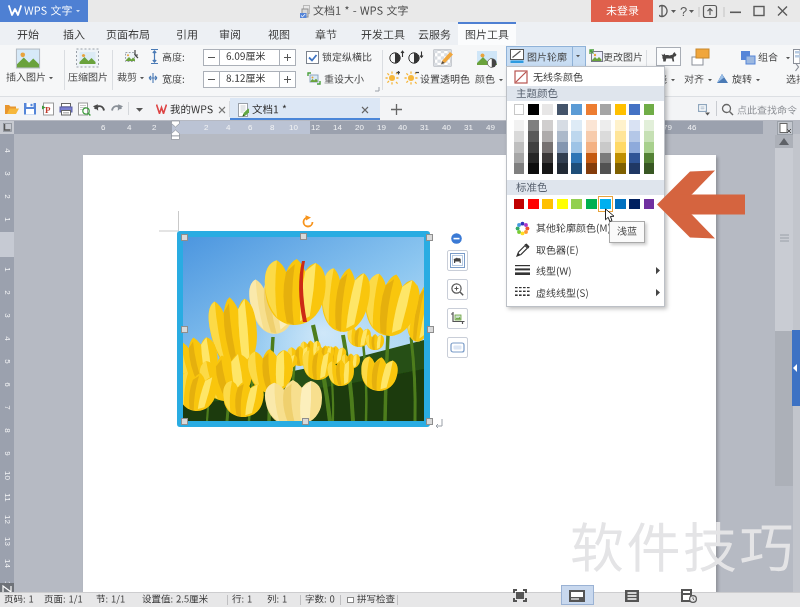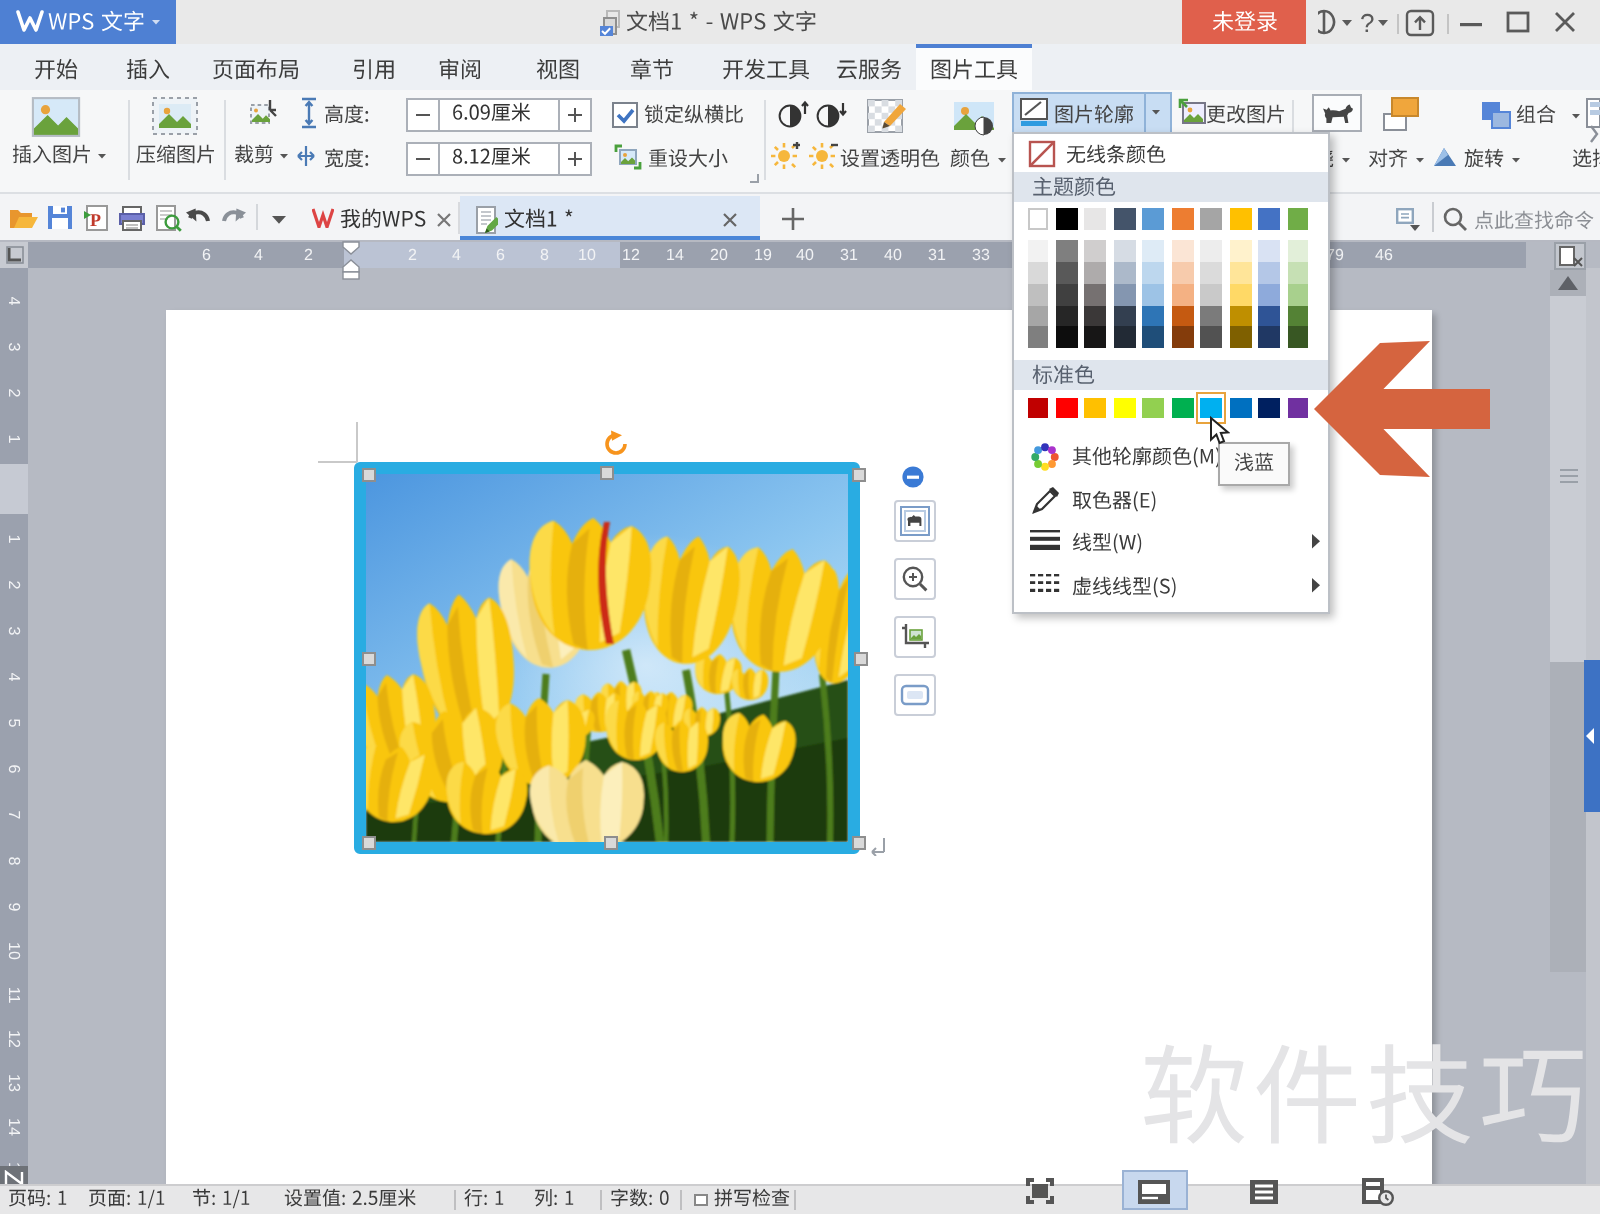--- a/index.html
+++ b/index.html
@@ -401,21 +401,21 @@
     <div class="abs" style="left:270px;top:123px;width:14px;text-align:left;font-size:8px;color:#F2F3F5">8</div>
     <div class="abs" style="left:289px;top:123px;width:14px;text-align:left;font-size:8px;color:#F2F3F5">10</div>
     <div class="abs" style="left:311px;top:123px;width:14px;text-align:left;font-size:8px;color:#F2F3F5">12</div>
     <div class="abs" style="left:333px;top:123px;width:14px;text-align:left;font-size:8px;color:#F2F3F5">14</div>
     <div class="abs" style="left:355px;top:123px;width:14px;text-align:left;font-size:8px;color:#F2F3F5">20</div>
     <div class="abs" style="left:377px;top:123px;width:14px;text-align:left;font-size:8px;color:#F2F3F5">19</div>
     <div class="abs" style="left:398px;top:123px;width:14px;text-align:left;font-size:8px;color:#F2F3F5">40</div>
     <div class="abs" style="left:420px;top:123px;width:14px;text-align:left;font-size:8px;color:#F2F3F5">31</div>
     <div class="abs" style="left:442px;top:123px;width:14px;text-align:left;font-size:8px;color:#F2F3F5">40</div>
     <div class="abs" style="left:464px;top:123px;width:14px;text-align:left;font-size:8px;color:#F2F3F5">31</div>
-    <div class="abs" style="left:486px;top:123px;width:14px;text-align:left;font-size:8px;color:#F2F3F5">33</div>
+    <div class="abs" style="left:486px;top:123px;width:14px;text-align:left;font-size:8px;color:#F2F3F5">49</div>
     <div class="abs" style="left:663px;top:123px;width:14px;text-align:left;font-size:8px;color:#F2F3F5">79</div>
     <div class="abs" style="left:685px;top:123px;width:14px;text-align:center;font-size:8px;color:#F2F3F5">46</div>
     <svg class="abs" style="left:170px;top:120px" width="11" height="20">
       <polygon points="1.5,1 9.5,1 9.5,3.5 5.5,7 1.5,3.5" fill="#fff" stroke="#8a8f98" stroke-width="0.7"></polygon>
       <polygon points="1.5,13.5 5.5,10 9.5,13.5 9.5,16 1.5,16" fill="#fff" stroke="#8a8f98" stroke-width="0.7"></polygon>
       <rect x="1.5" y="16" width="8" height="3.5" fill="#fff" stroke="#8a8f98" stroke-width="0.7"></rect>
     </svg>
     <svg class="abs" style="left:777px;top:121px" width="16" height="14">
       <rect x="0.5" y="0.5" width="15" height="13" fill="#C3C7CE" stroke="#9aa0a8"></rect>
       <rect x="3" y="2.5" width="7" height="9" fill="#fff" stroke="#666"></rect>

